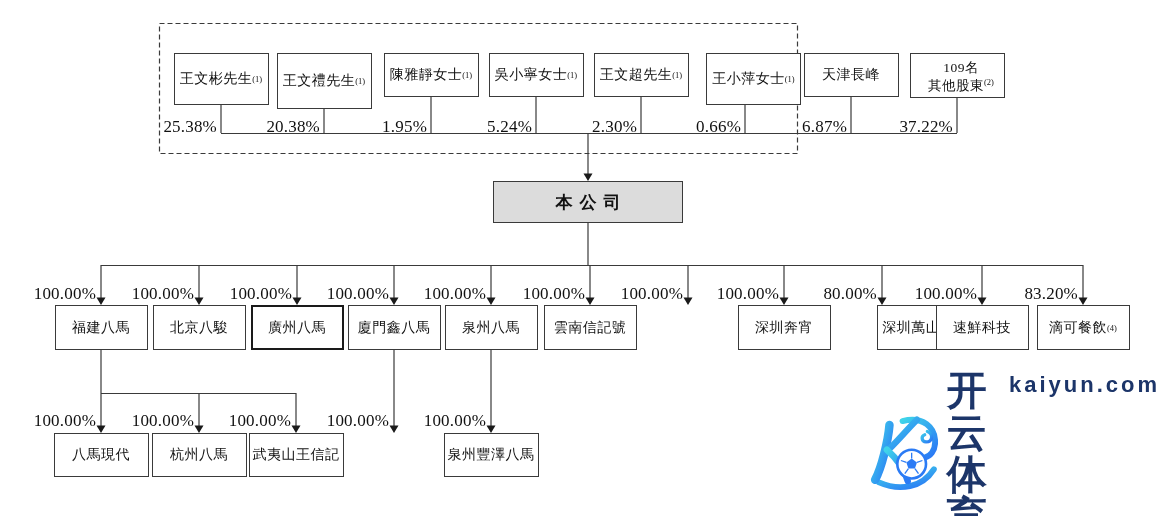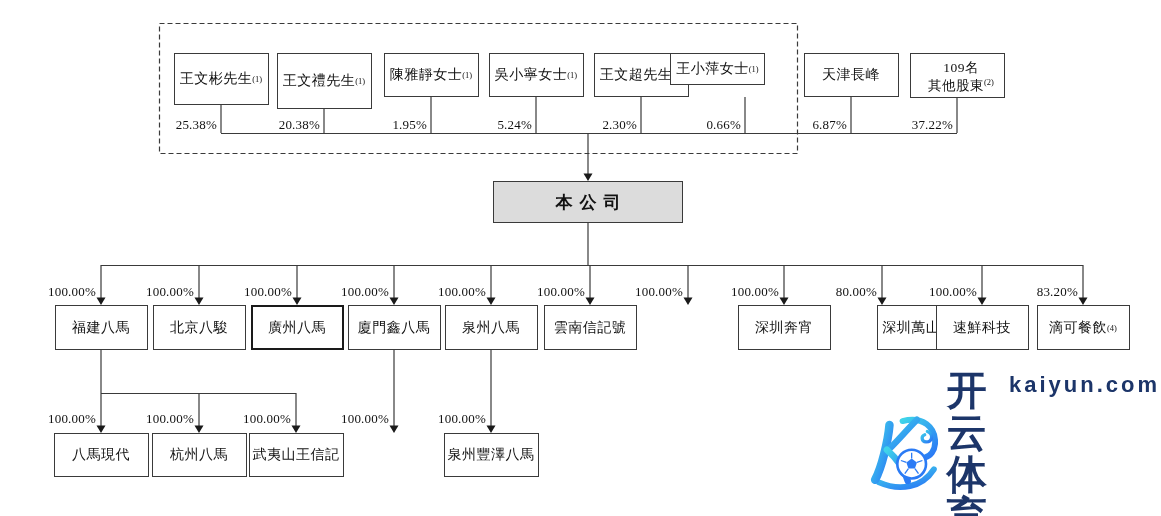--- a/index.html
+++ b/index.html
@@ -14,21 +14,21 @@
     font-size:14px;letter-spacing:.5px;text-align:center;white-space:nowrap;z-index:2;
   }
   .node sup{font-size:8.5px;letter-spacing:0;line-height:0;vertical-align:super;}
   .node.strong{border-width:2px;border-color:#1a1a1a;}
   .node.company{
     background:#dcdcdc;border:1.7px solid #3a3a3a;font-weight:bold;
     font-size:17px;letter-spacing:7px;padding-left:7px;
   }
   .node.two-line{white-space:normal;line-height:1.35;font-size:13.5px;display:block;padding-top:5px;padding-left:8px;}
   .pct{
-    position:absolute;width:86px;text-align:right;font-size:13px;
+    position:absolute;width:86px;text-align:right;font-size:17px;
     letter-spacing:.2px;z-index:1;
   }
   #logo{
     position:absolute;left:866px;top:391px;width:294px;height:124px;z-index:3;
     display:flex;align-items:center;gap:9px;
     font-family:"Liberation Sans","DejaVu Sans",sans-serif;
   }
   #logo .txt{display:flex;flex-direction:row;justify-content:flex-end;}
   #logo .title{font-size:40px;font-weight:800;color:#1c3569;letter-spacing:1px;line-height:1.05;}
   #logo .domain{font-size:22px;font-weight:700;color:#1c3569;letter-spacing:3px;margin-top:5px;line-height:1;}
@@ -88,21 +88,21 @@
       <sup>(1)</sup>
     </div>
   <div class="node" style="left:488.5px;top:53px;width:95px;height:44px">
       <span>吳小寧女士</span>
       <sup>(1)</sup>
     </div>
   <div class="node" style="left:593.5px;top:53px;width:95px;height:44px">
       <span>王文超先生</span>
       <sup>(1)</sup>
     </div>
-  <div class="node" style="left:670px;top:53px;width:95px;height:32px">
+  <div class="node" style="left:706px;top:53px;width:95px;height:52px">
       <span>王小萍女士</span>
       <sup>(1)</sup>
     </div>
   <div class="node" style="left:803.5px;top:53px;width:95px;height:44px">
       <span>天津長峰</span>
     </div>
   <div class="node two-line" style="left:909.5px;top:53px;width:95px;height:45px"><span>109名</span><br><span>其他股東</span><sup>(2)</sup></div>
 
   <div class="pct" style="left:131px;top:117px">25.38%</div>
   <div class="pct" style="left:234px;top:117px">20.38%</div>

